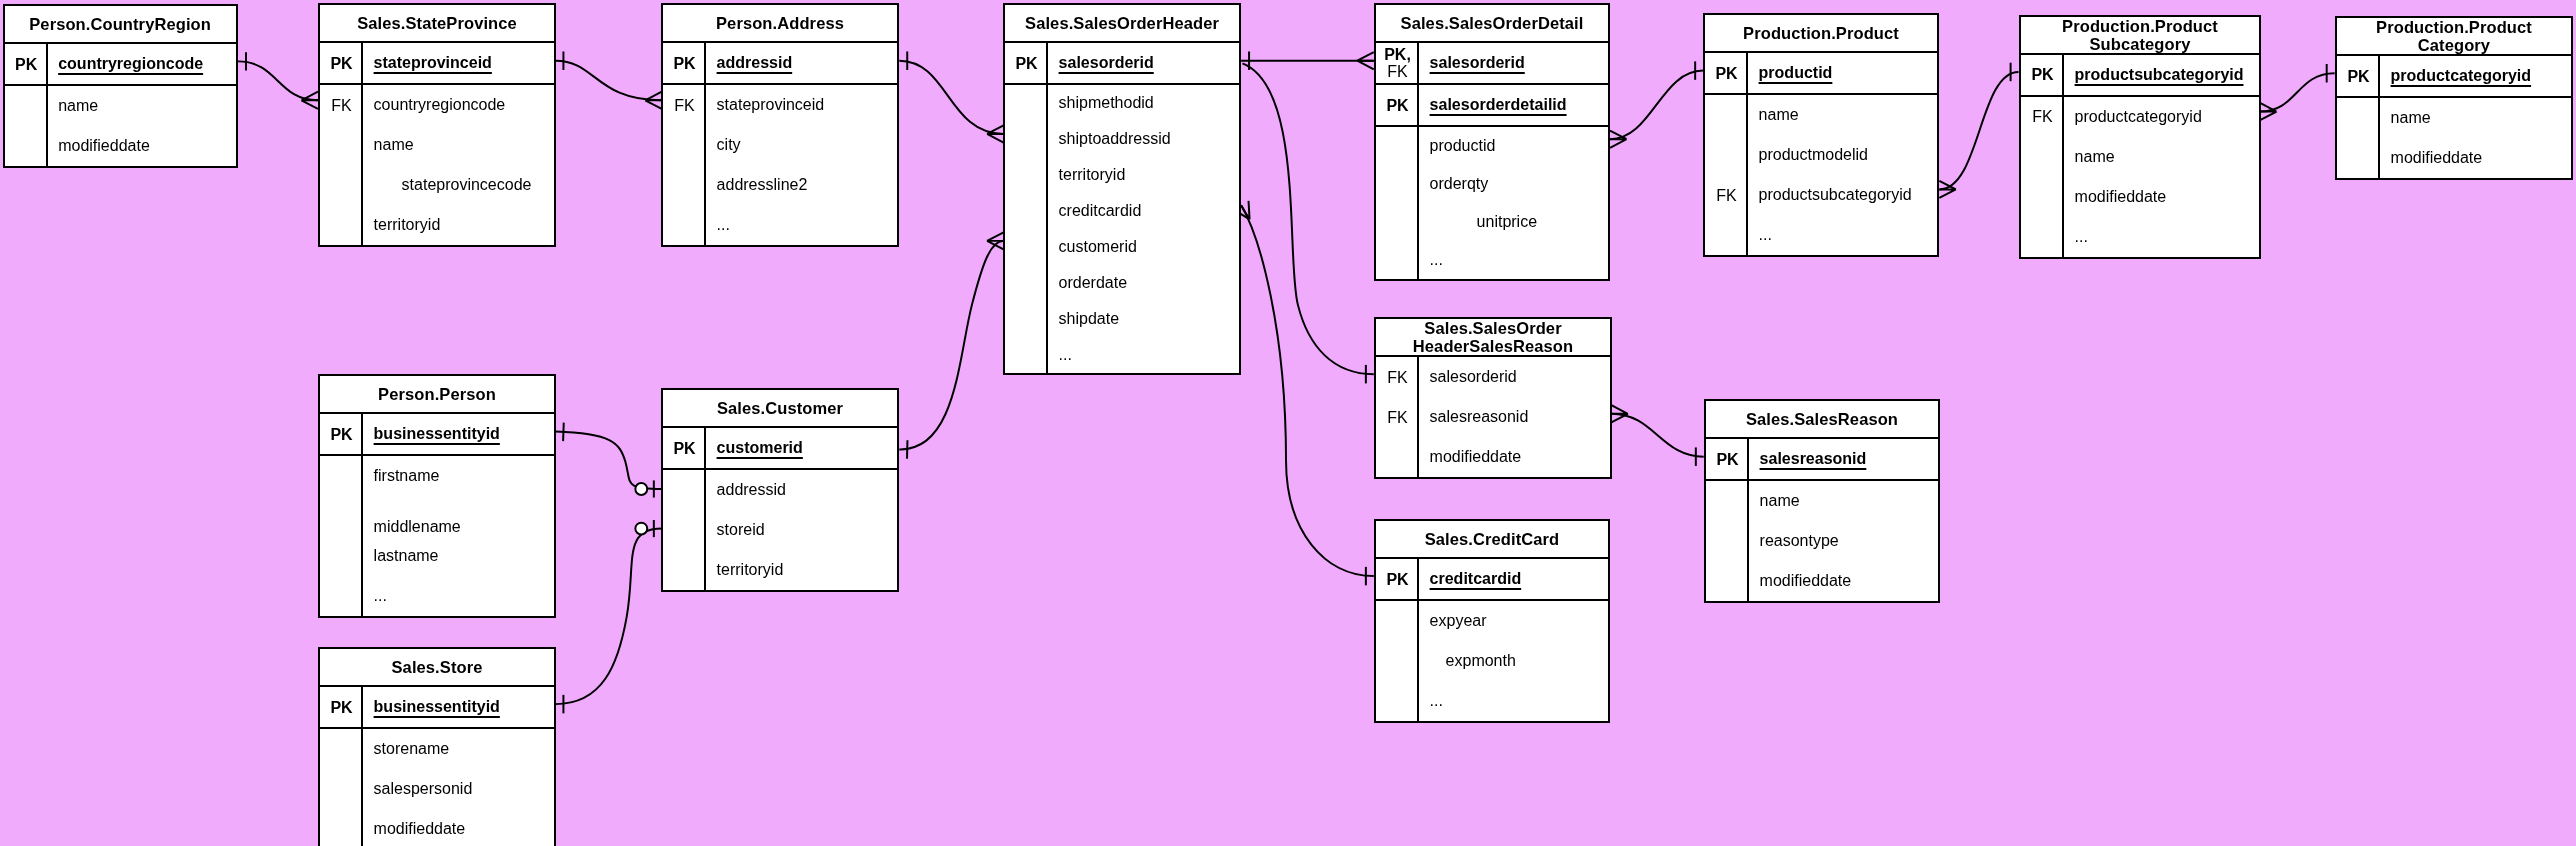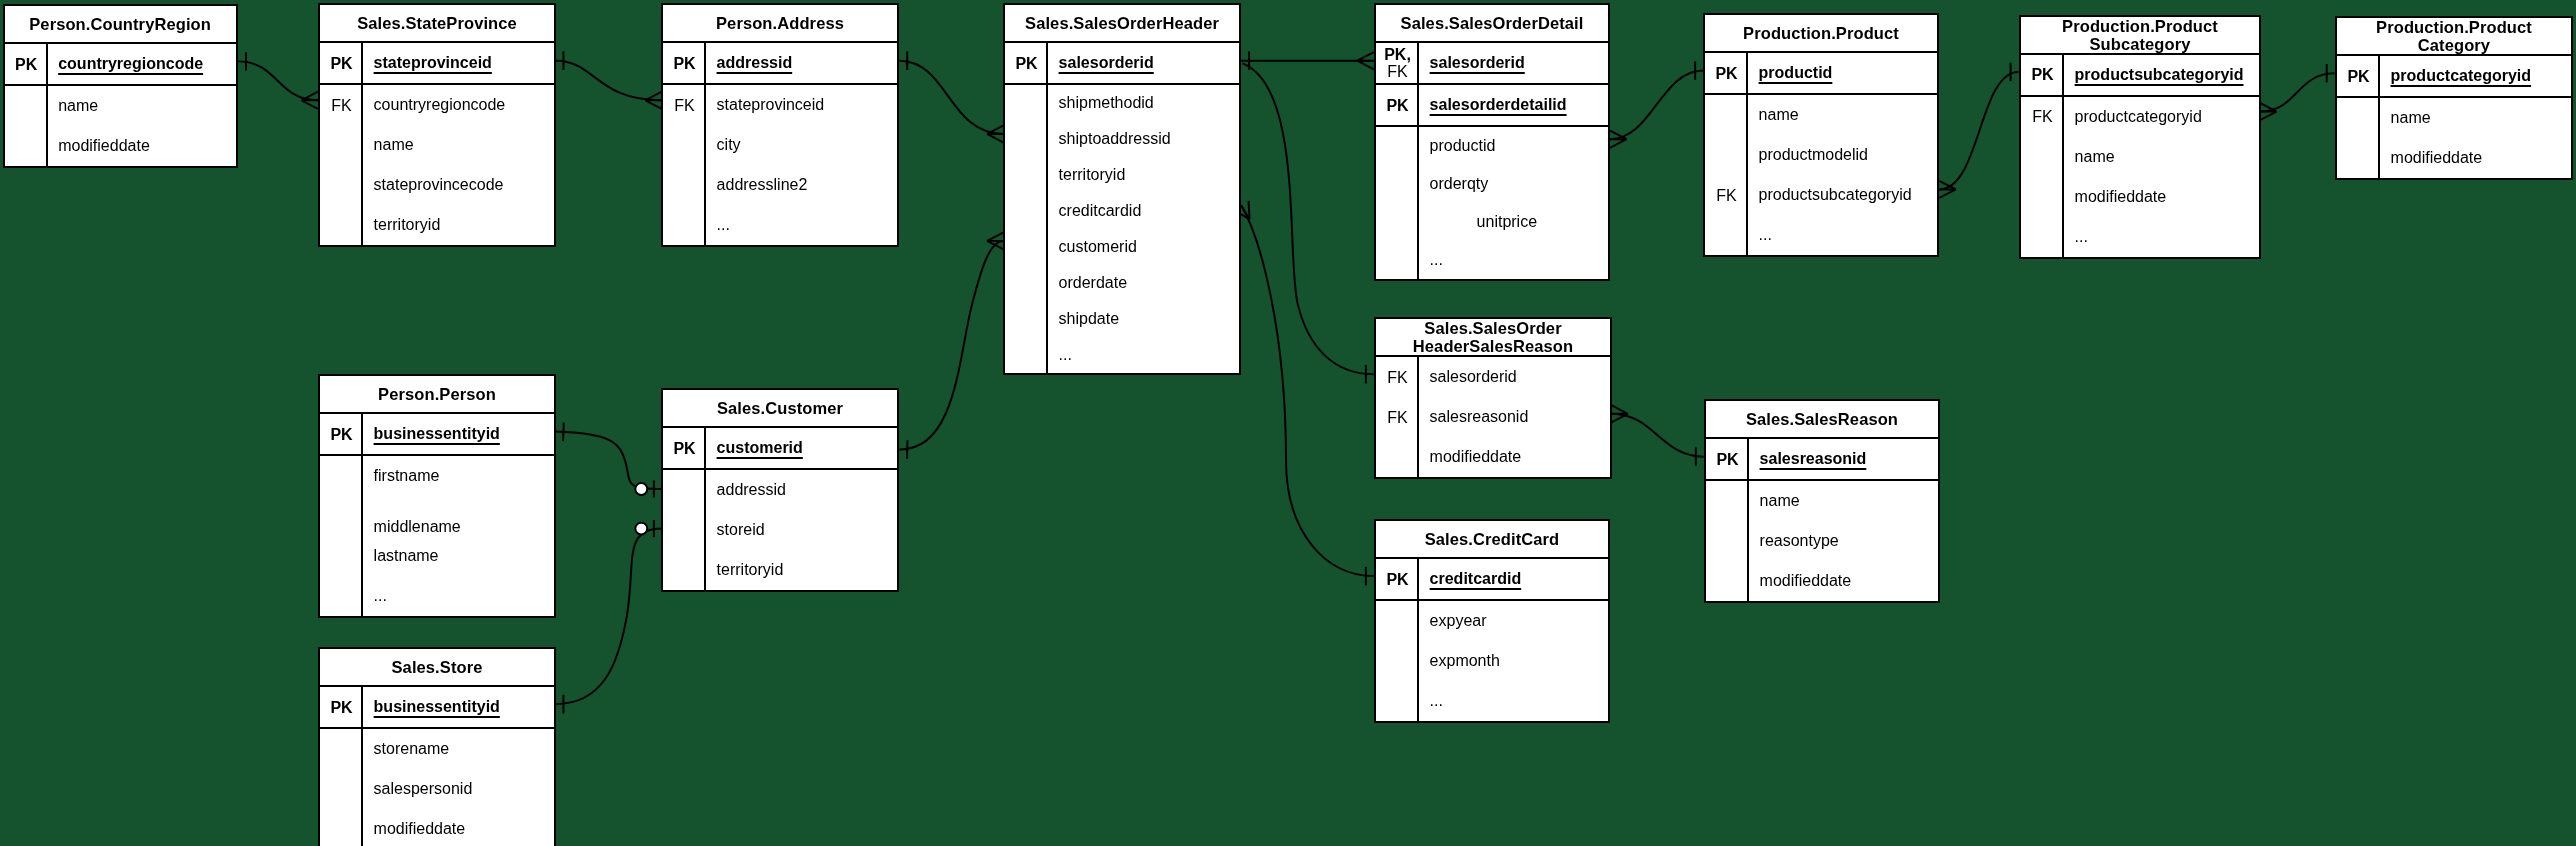--- a/index.html
+++ b/index.html
@@ -4,21 +4,21 @@
 <style>
   html, body { margin: 0; padding: 0; background: #ffffff; }
   body {
     width: 2576px; height: 846px;
     font-family: "Liberation Sans", sans-serif;
     color: #000000;
   }
   #canvas {
     position: relative;
     width: 2576px; height: 846px;
-    background: #14532d;
+    background: #f0abfc;
     overflow: hidden;
   }
   #wires { position: absolute; left: 0; top: 0; }
   .wire { fill: none; stroke: #000000; stroke-width: 3; }
   .erd-table {
     position: absolute;
     box-sizing: border-box;
     border: 2px solid #000000;
     background: #ffffff;
   }
@@ -132,21 +132,21 @@
           <div class="erd-row" style="height: 40px;">
             <div class="erd-key">
               <div class="erd-key-line">FK</div>
             </div>
             <div class="erd-field"><span>countryregioncode</span></div>
           </div>
           <div class="erd-row" style="height: 40px;">
             <div class="erd-key"></div>
             <div class="erd-field"><span>name</span></div>
           </div>
-          <div class="erd-row" style="height: 40px;">
+          <div class="erd-row" style="height: 40px; padding-left: 28px;">
             <div class="erd-key"></div>
             <div class="erd-field"><span>stateprovincecode</span></div>
           </div>
           <div class="erd-row" style="height: 40px;">
             <div class="erd-key"></div>
             <div class="erd-field"><span>territoryid</span></div>
           </div>
         </div>
         <div class="keycol-line"></div>
       </div>
@@ -448,21 +448,21 @@
               <div class="erd-key-line pk">PK</div>
             </div>
             <div class="erd-field pk-field"><span>creditcardid</span></div>
           </div>
         </div>
         <div class="erd-section">
           <div class="erd-row" style="height: 40px;">
             <div class="erd-key"></div>
             <div class="erd-field"><span>expyear</span></div>
           </div>
-          <div class="erd-row" style="height: 40px;">
+          <div class="erd-row" style="height: 40px; gap: 16px;">
             <div class="erd-key"></div>
             <div class="erd-field"><span>expmonth</span></div>
           </div>
           <div class="erd-row" style="height: 40px;">
             <div class="erd-key"></div>
             <div class="erd-field"><span>...</span></div>
           </div>
         </div>
         <div class="keycol-line"></div>
       </div>

